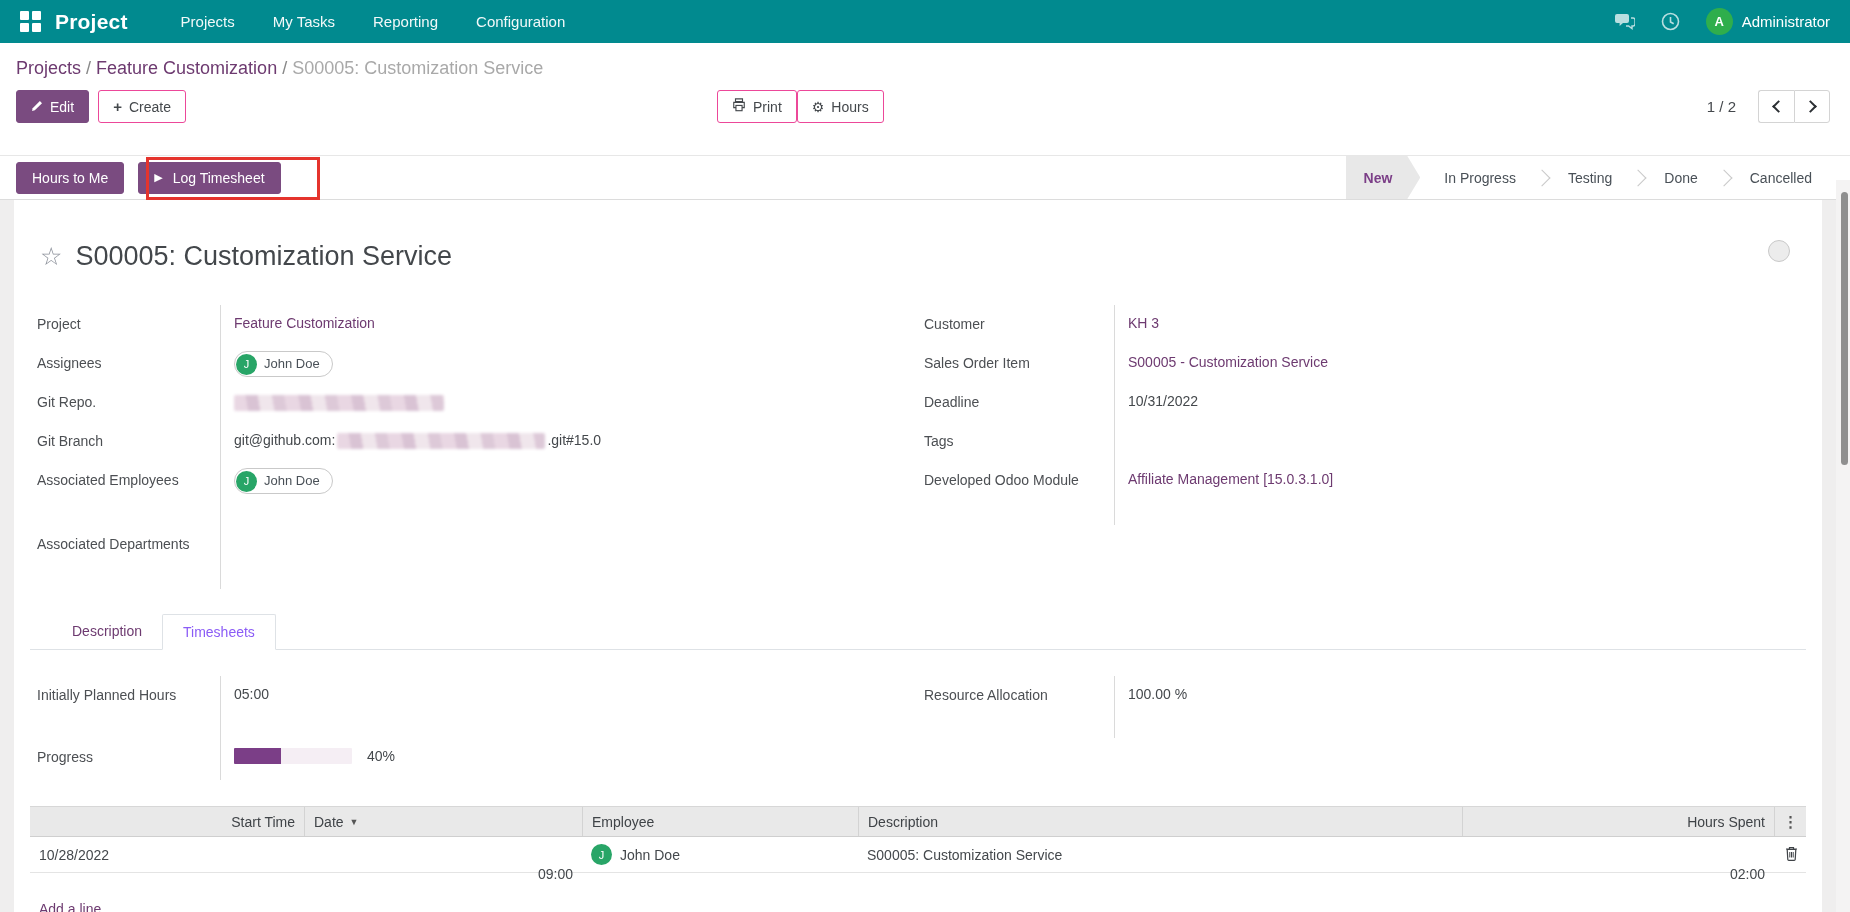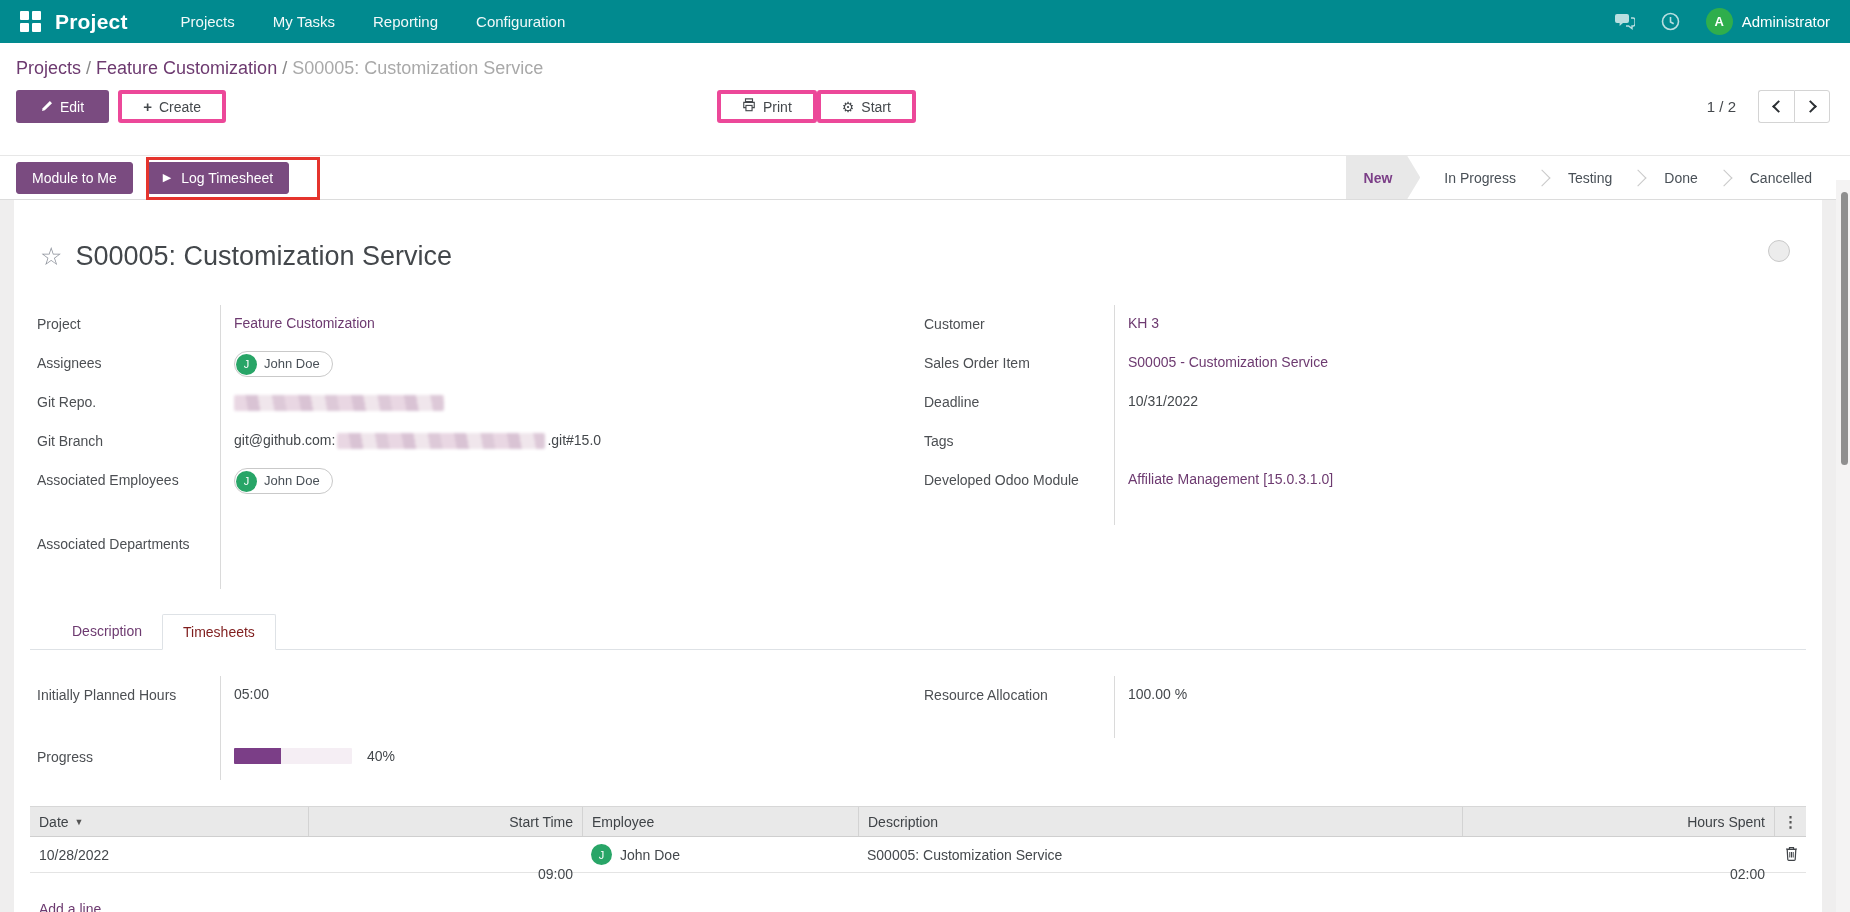--- a/index.html
+++ b/index.html
@@ -24,22 +24,22 @@
   .user-zone{display:flex;align-items:center;gap:9px;cursor:pointer;}
   .avatar{width:27px;height:27px;border-radius:50%;background:var(--green-bright);display:flex;align-items:center;justify-content:center;
     font-size:13px;font-weight:700;color:#fff;}
   .user-name{font-size:15px;}
 
   
   .control-panel{position:absolute;left:0;top:43px;width:1850px;height:112px;background:#fff;}
   .breadcrumb{position:absolute;left:16px;top:15px;font-size:18px;color:#888;}
   .breadcrumb a{color:var(--link);text-decoration:none;cursor:pointer;}
   .breadcrumb .current{color:#a9a9a9;}
-  .btn{display:inline-flex;align-items:center;gap:7px;height:33px;padding:0 21px;font-size:14px;border-radius:3px;
-    border:4px solid #ec4899;background:#fff;color:#44484c;cursor:pointer;font-family:inherit;}
+  .btn{display:inline-flex;align-items:center;gap:7px;height:33px;padding:0 14px;font-size:14px;border-radius:3px;
+    border:1px solid #ec4899;background:#fff;color:#44484c;cursor:pointer;font-family:inherit;}
   .btn.primary{background:var(--purple);border-color:var(--purple);color:#fff;}
   .cp-left{position:absolute;left:16px;top:47px;display:flex;gap:9px;}
   .cp-center{position:absolute;left:717px;top:47px;display:flex;}
   .cp-right{position:absolute;right:20px;top:47px;display:flex;align-items:center;gap:22px;}
   .pager-text{font-size:15px;color:#44484c;}
   .pager-btns{display:flex;}
   .pager-btn{width:36px;height:33px;border:1px solid #d4d4d4;background:#fff;display:flex;align-items:center;justify-content:center;cursor:pointer;}
   .pager-btn:first-child{border-right:none;border-radius:3px 0 0 3px;}
   .pager-btn:last-child{border-radius:0 3px 3px 0;}
   .chev{width:9px;height:9px;border-top:2px solid #2b2f33;border-right:2px solid #2b2f33;display:inline-block;}
@@ -84,21 +84,21 @@
     display:flex;align-items:center;justify-content:center;}
   .redact{display:inline-block;height:16px;border-radius:2px;vertical-align:middle;
     background:repeating-linear-gradient(80deg,#e9d7e3 0 14px,#d9c3d4 14px 26px,#f0e6ec 26px 40px,#ddc9d8 40px 52px);
     filter:blur(1.5px);}
   .redact.repo{width:210px;margin-top:2px;}
   .redact.branch{width:208px;margin:0 2px;}
 
   
   .tab-bar{display:flex;margin-top:24px;border-bottom:1px solid var(--border);padding-left:22px;}
   .tab{padding:9px 20px;font-size:14px;cursor:pointer;color:var(--link);position:relative;top:1px;}
-  .tab.active{color:#7f1d1d;background:#fff;border:1px solid var(--border);border-bottom-color:#fff;border-radius:2px 2px 0 0;text-align:center;}
+  .tab.active{color:#8b5cf6;background:#fff;border:1px solid var(--border);border-bottom-color:#fff;border-radius:2px 2px 0 0;text-align:center;}
 
   
   .panel-grid{display:flex;margin-top:26px;}
   .progress-wrap{display:flex;align-items:center;gap:15px;}
   .progress-track{width:118px;height:16px;background:#f5eef4;border-radius:1px;overflow:hidden;}
   .progress-fill{height:100%;background:var(--accent);}
 
   
   .ts-table{margin-top:26px;width:1776px;}
   .t-head{display:flex;background:#e9e9e9;border-top:1px solid #d7d7d7;border-bottom:1px solid #cfcfcf;height:31px;align-items:center;}
@@ -183,39 +183,39 @@
   <div class="cp-center">
     <button class="btn">
       <span><svg width="14" height="14" viewBox="0 0 16 16">
             <path d="M4 1h8v3H4z M2 5h12v6H2z" fill="none" stroke="#44484c" stroke-width="1.3"></path>
             <rect x="4.5" y="8.5" width="7" height="6" fill="#fff" stroke="#44484c" stroke-width="1.3"></rect>
           </svg></span>
       <span>Print</span>
     </button>
     <button class="btn">
       <span style="font-size:14px;line-height:1;">⚙</span>
-      <span>Start</span>
+      <span>Hours</span>
     </button>
   </div>
   <div class="cp-right">
     <span class="pager-text">1 / 2</span>
     <div class="pager-btns">
       <div class="pager-btn">
           <span class="chev left"></span>
         </div>
       <div class="pager-btn">
           <span class="chev right"></span>
         </div>
     </div>
   </div>
 </section>
 
 <section class="statusbar">
   <div class="sb-left">
-    <button class="sb-btn">Module to Me</button>
+    <button class="sb-btn">Hours to Me</button>
     <button class="sb-btn">
       <span class="play-glyph">▶</span>
       <span>Log Timesheet</span>
     </button>
   </div>
   <div class="pipeline">
     <div class="stage active">New</div>
     <div class="stage">In Progress</div>
     <span class="stage-sep"></span>
     <div class="stage">Testing</div>
@@ -324,25 +324,25 @@
     <div class="fg-col right">
       <div class="f-row" style="min-height:62px;">
         <div class="f-label">Resource Allocation</div>
         <div class="f-value">100.00 %</div>
       </div>
     </div>
   </div>
 
   <div class="ts-table">
     <div class="t-head">
+      <div class="t-cell c-start">Start Time</div>
       <div class="t-cell c-date">
         <span>Date</span>
           <span class="sort-caret">▼</span>
       </div>
-      <div class="t-cell c-start">Start Time</div>
       <div class="t-cell c-emp">Employee</div>
       <div class="t-cell c-desc">Description</div>
       <div class="t-cell c-hours">Hours Spent</div>
       <div class="t-cell c-handle">
           <span class="kebab">⋮</span>
         </div>
     </div>
     <div class="t-row">
       <div class="t-cell c-date">10/28/2022</div>
       <div class="t-cell c-start">09:00</div>

